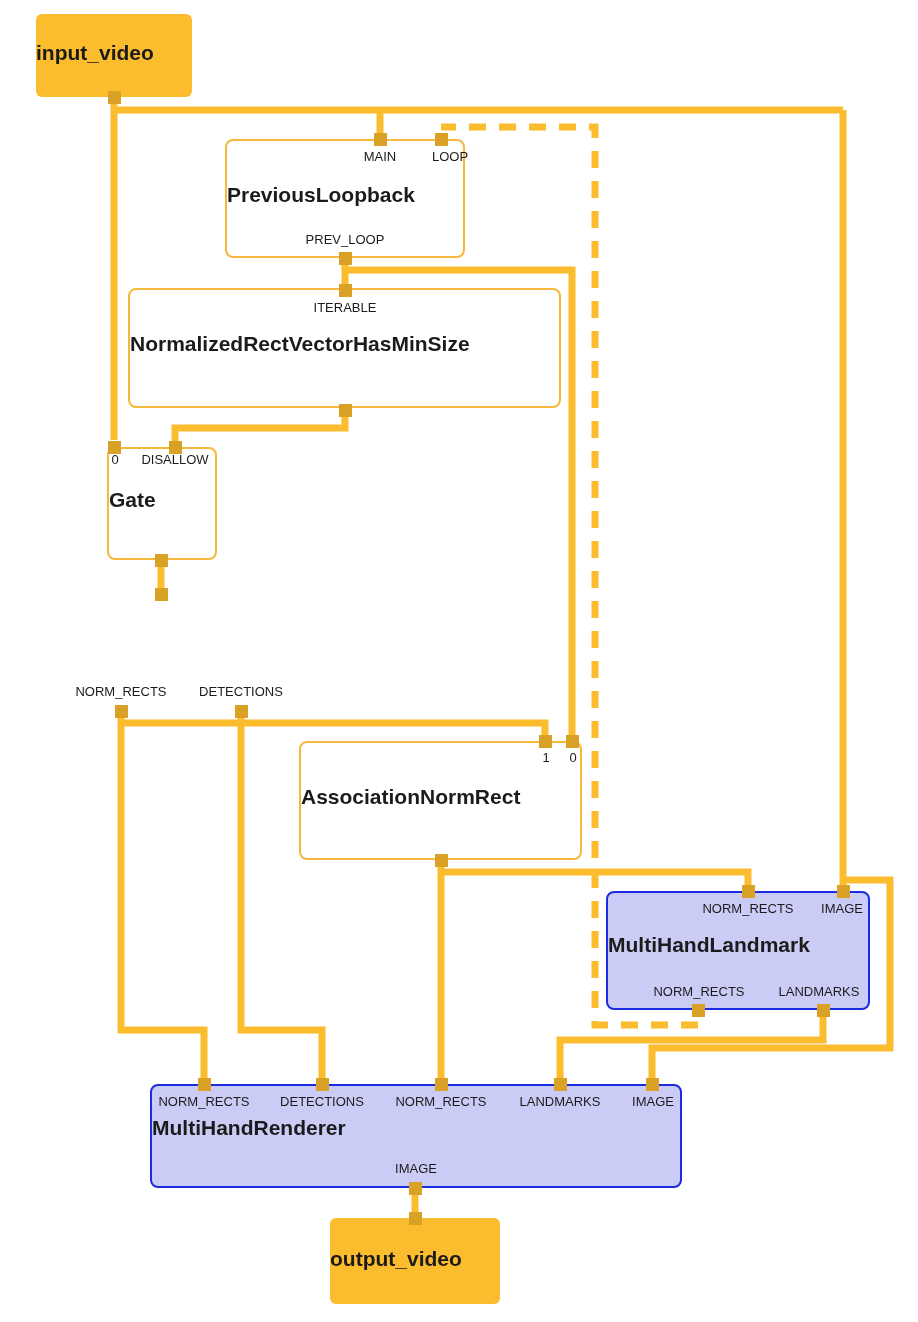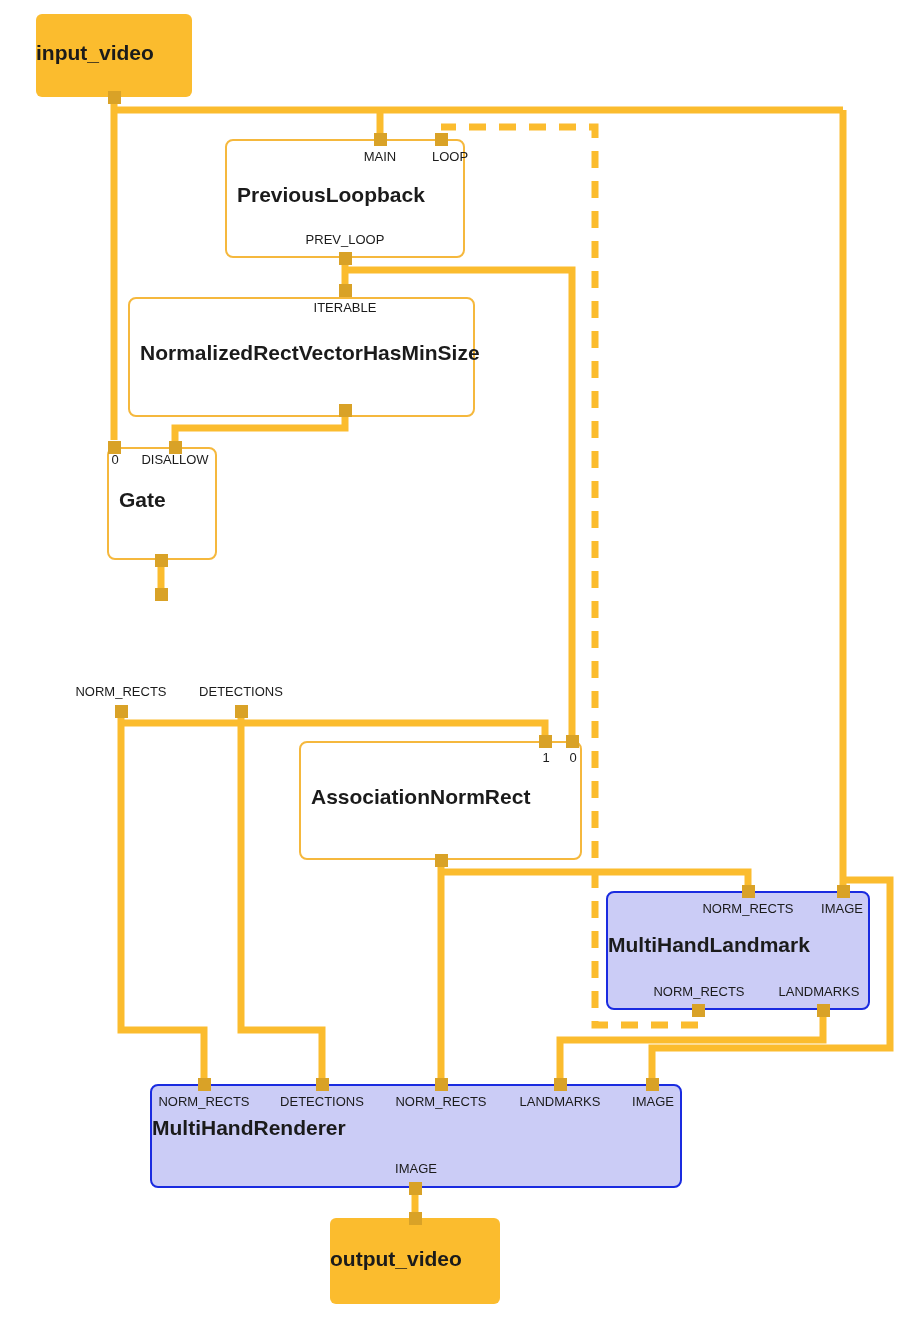--- a/index.html
+++ b/index.html
@@ -5,21 +5,21 @@
   html,body{margin:0;padding:0;background:#ffffff;}
   body{font-family:"Liberation Sans", sans-serif;}
   #canvas{position:relative;width:918px;height:1322px;background:#fff;overflow:hidden;}
   #edges{position:absolute;left:0;top:0;width:918px;height:1322px;}
   .node{position:absolute;box-sizing:border-box;}
   .node-io{background:#FBBC2E;border:none;border-radius:6px;}
   .node-calc{background:#ffffff;border:2.5px solid #F5B83D;border-radius:8px;}
   .node-sub{background:#CBCCF6;border:2.5px solid #1A2BE0;border-radius:8px;}
   .node-title{position:absolute;left:0;right:0;font-weight:bold;color:#1b1b1b;}
   .io-title{font-size:21px;}
-  .calc-title{font-size:21px;padding-left:10px;}
+  .calc-title{font-size:21px;}
   .sub-title{font-size:21px;}
   .port-label{position:absolute;font-size:13px;color:#1b1b1b;white-space:nowrap;text-align:center;}
   .port{position:absolute;width:13px;height:13px;background:#D9A227;}
 </style>
 </head>
 <body>
 
 <div id="canvas">
 
   <svg id="edges" viewBox="0 0 918 1322" xmlns="http://www.w3.org/2000/svg">
@@ -70,21 +70,21 @@
   <div class="node node-calc" style="left:225px;top:139px;width:240px;height:119px;">
     <div class="node-title calc-title" style="top:42px;">PreviousLoopback</div>
   </div>
   <div class="port" style="left:374px;top:133px;"></div>
   <div class="port-label" style="left:335px;top:149px;width:90px;">MAIN</div>
   <div class="port" style="left:435px;top:133px;"></div>
   <div class="port-label" style="left:397px;top:149px;width:90px;margin-left:8px;">LOOP</div>
   <div class="port" style="left:339px;top:252px;"></div>
   <div class="port-label" style="left:300px;top:232px;width:90px;">PREV_LOOP</div>
 
-  <div class="node node-calc" style="left:128px;top:297px;width:347px;height:120px;">
+  <div class="node node-calc" style="left:128px;top:288px;width:433px;height:120px;">
     <div class="node-title calc-title" style="top:42px;">NormalizedRectVectorHasMinSize</div>
   </div>
   <div class="port" style="left:339px;top:284px;"></div>
   <div class="port-label" style="left:300px;top:300px;width:90px;">ITERABLE</div>
   <div class="port" style="left:339px;top:404px;"></div>
 
   <div class="node node-calc" style="left:107px;top:447px;width:110px;height:113px;">
     <div class="node-title calc-title" style="top:39px;">Gate</div>
   </div>
   <div class="port" style="left:108px;top:441px;"></div>

